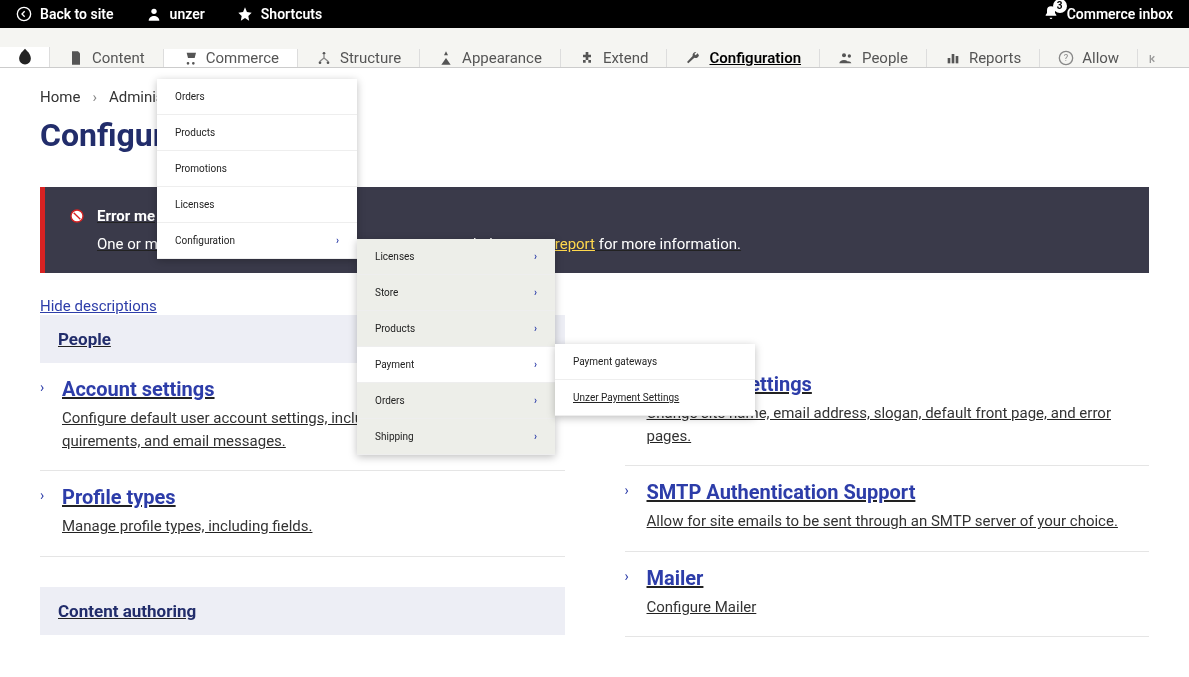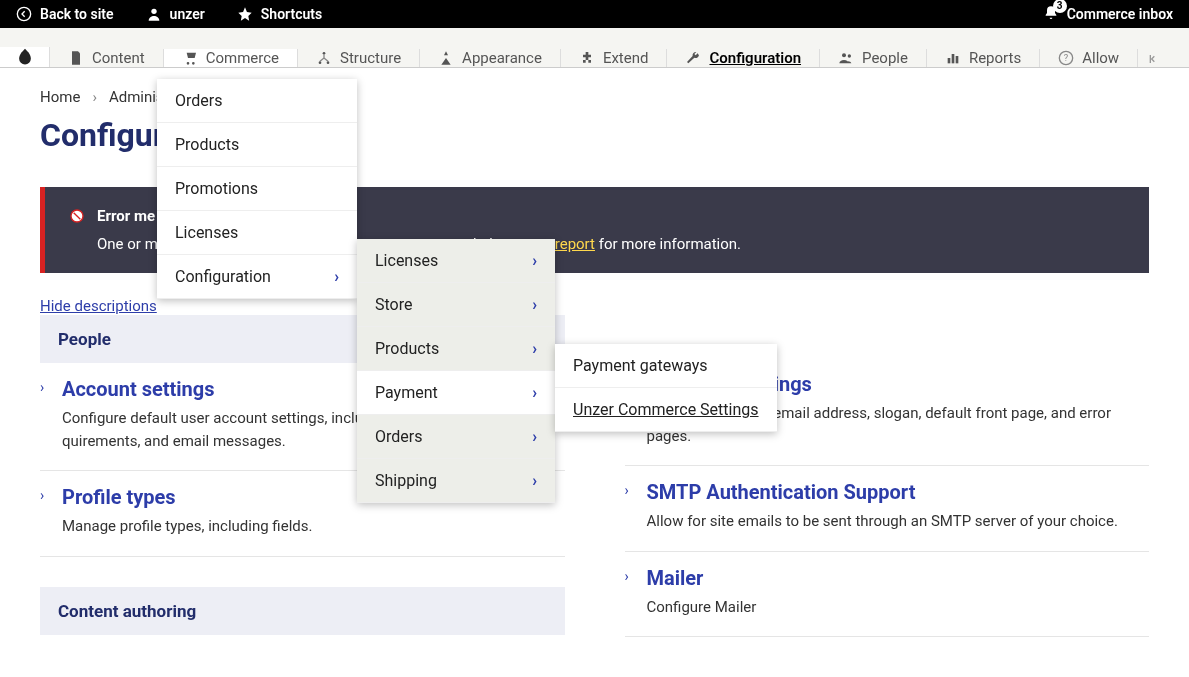--- a/index.html
+++ b/index.html
@@ -21,40 +21,40 @@
 .admin-bar .mitem.current .mlabel { text-decoration: underline; color: #000; font-weight: 600; }
 .admin-bar .collapse { width: 30px; display: flex; align-items: center; justify-content: center; color: #999; }
 
 
 .page-head { padding: 20px 40px 24px; }
 .breadcrumb { font-size: 15px; color: #333; display: flex; gap: 12px; align-items: center; }
 .breadcrumb .sep { color: #888; }
 .page-title { font-size: 32px; font-weight: 700; color: #222d6b; margin-top: 10px; }
 
 
-.content-wrap { padding: 9px 40px; }
+.content-wrap { padding: 9px 40px; text-decoration: underline; }
 .error-box { background: #3a3a4a; color: #fff; border-left: 5px solid #d72222; padding: 20px 24px; margin-bottom: 24px; }
 .error-box .err-title { font-weight: 700; font-size: 15px; margin-bottom: 10px; display: flex; align-items: center; gap: 12px; }
 .error-box .err-body { font-size: 15px; padding-left: 28px; }
 .error-box a { color: #ffd84d; text-decoration: underline; }
 
 .hide-desc { color: #2d3da9; text-decoration: underline; font-size: 15px; display: inline-block; cursor: pointer; }
 
 
 .sections { display: flex; gap: 60px; }
 .col { flex: 1; }
 .section-head { background: #edeef5; padding: 14px 18px; font-weight: 700; color: #222d6b; font-size: 17px; margin-bottom: 0; }
 .section-item { padding: 14px 0 18px 22px; border-bottom: 1px solid #e5e5e5; position: relative; }
 .section-item .chev { position: absolute; left: 0; top: 16px; color: #2d3da9; }
 .section-item .ititle { color: #2d3da9; font-weight: 700; font-size: 20px; margin-bottom: 6px; cursor: pointer; }
 .section-item .idesc { color: #333; font-size: 15px; line-height: 1.5; }
 
 
 .dropdown { position: absolute; background: #fff; box-shadow: 0 2px 8px rgba(0,0,0,0.25); z-index: 100; }
-.dropdown .ditem { padding: 12px 18px; border-bottom: 1px solid #eee; cursor: pointer; font-size: 16px; display: flex; align-items: center; justify-content: space-between; min-width: 200px; }
+.dropdown .ditem { padding: 12px 18px; border-bottom: 1px solid #eee; cursor: pointer; font-size: 10px; display: flex; align-items: center; justify-content: space-between; min-width: 200px; }
 .dropdown .ditem .arrow { color: #2d3da9; font-weight: bold; }
 .dropdown.sub1 { left: 357px; top: 239px; background: #f5f5f2; }
 .dropdown.sub1 .ditem { min-width: 198px; background: #edeee9; }
 .dropdown.sub1 .ditem.white { background: #fff; }
 .dropdown.sub2 { left: 555px; top: 344px; }
 .dropdown.sub2 .ditem { min-width: 200px; }
 .dropdown.sub2 .ditem.underline span:first-child { text-decoration: underline; }
 .dropdown.main { left: 157px; top: 79px; }
 .dropdown.main .ditem { min-width: 200px; }
 
@@ -281,15 +281,15 @@
       <span>Shipping</span>
       <span class="arrow">›</span>
     </div>
 </div>
 
 <div class="dropdown sub2">
   <div class="ditem">
       <span>Payment gateways</span>
     </div>
   <div class="ditem underline">
-      <span>Unzer Commerce Settings</span>
+      <span>Unzer Payment Settings</span>
     </div>
 </div>
 
 </body></html>

